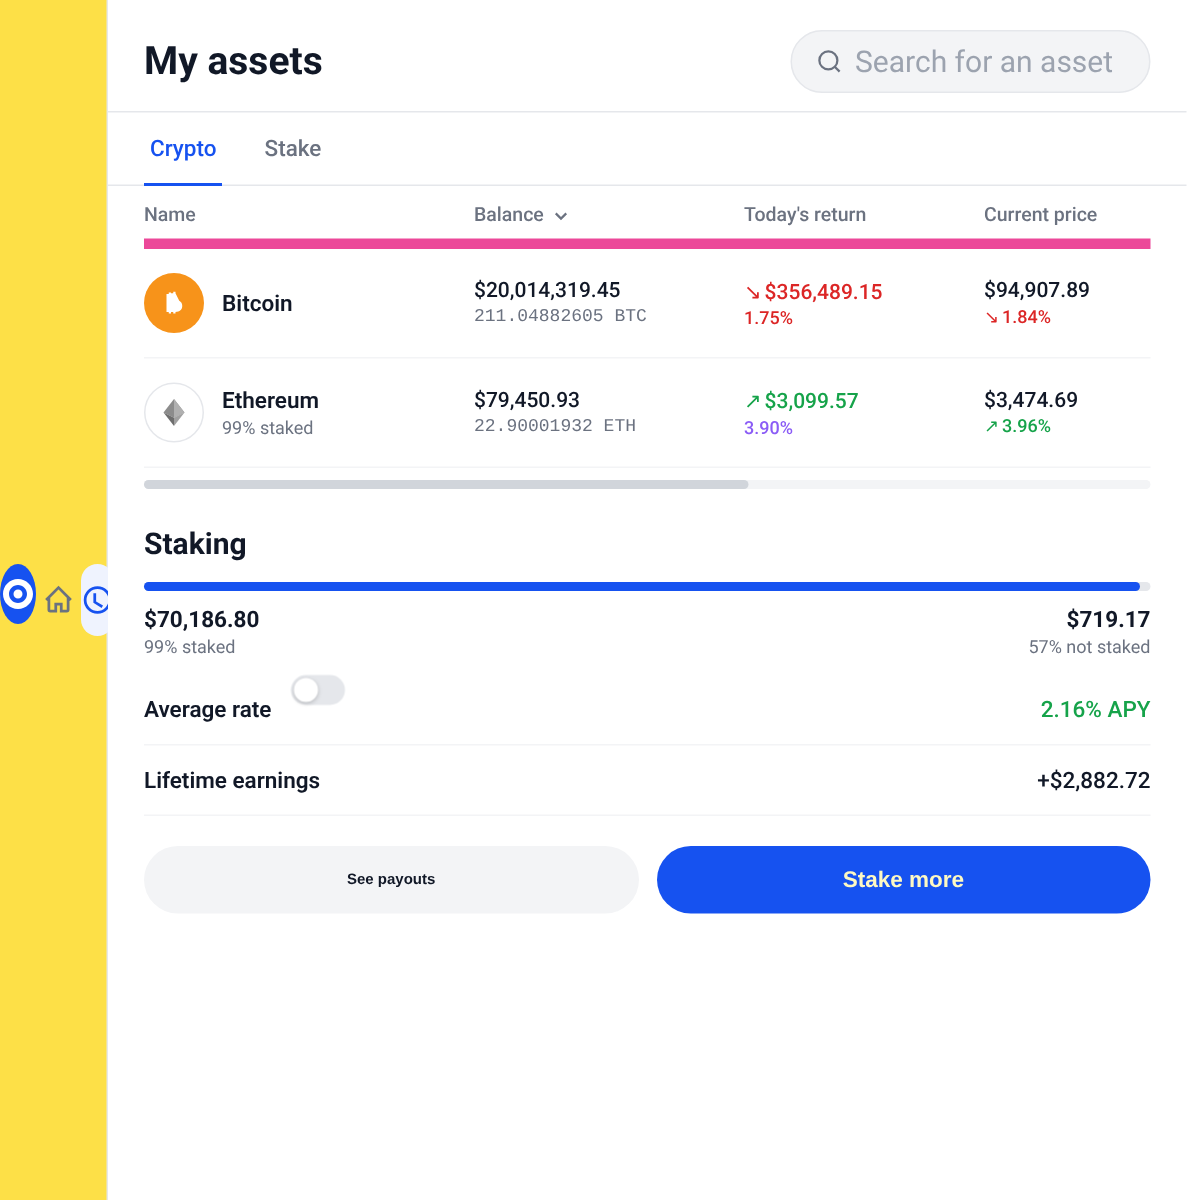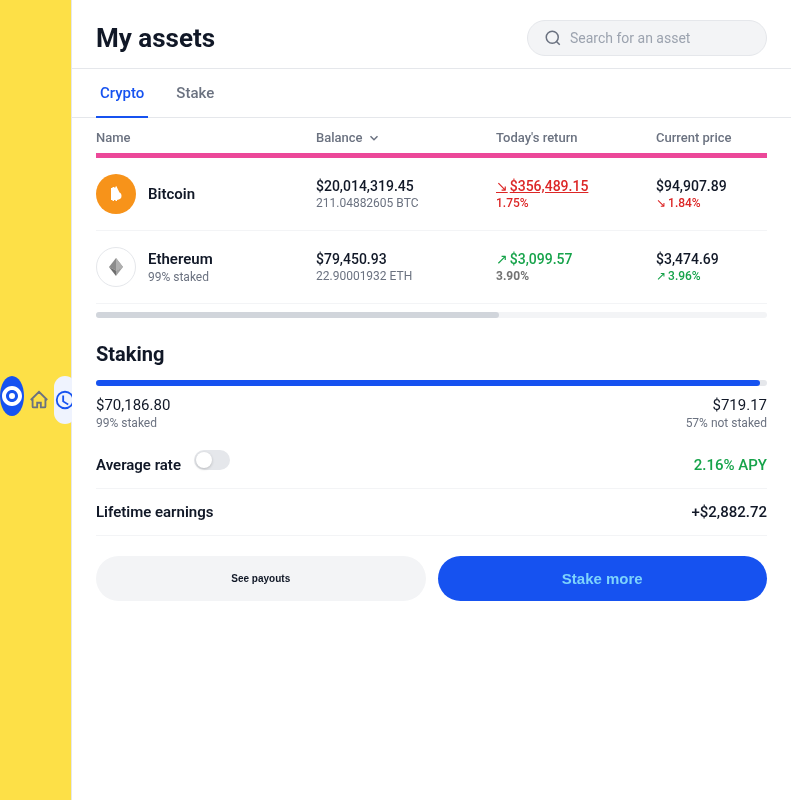--- a/index.html
+++ b/index.html
@@ -78,21 +78,21 @@
     }
     .search-bar {
       display: flex; align-items: center;
       background: #f3f4f6; border-radius: 24px;
       padding: 8px 16px; gap: 8px;
       min-width: 240px;
       cursor: text;
       border: 1px solid #e5e7eb;
     }
     .search-bar svg { width: 18px; height: 18px; color: #6b7280; }
-    .search-placeholder { font-size: 14px; color: #9ca3af; }
+    .search-placeholder { font-size: 20px; color: #9ca3af; }
 
     
     .tabs {
       display: flex; gap: 0;
       padding: 0 24px;
       border-bottom: 1px solid #e5e7eb;
     }
     .tab {
       padding: 14px 4px;
       margin-right: 24px;
@@ -108,21 +108,21 @@
       color: #1652f0;
       border-bottom-color: #1652f0;
     }
 
     
     .table-section { padding: 0 24px; }
     .table-header {
       display: grid;
       grid-template-columns: 220px 180px 160px 160px;
       padding: 12px 0 8px 0;
-      border-bottom: 5px solid #ec4899;
+      border-bottom: 7px solid #ec4899;
     }
     .th {
       font-size: 13px; font-weight: 500; color: #6b7280;
       display: flex; align-items: center; gap: 4px;
     }
     .th svg { width: 14px; height: 14px; }
 
     .asset-row {
       display: grid;
       grid-template-columns: 220px 180px 160px 160px;
@@ -134,27 +134,27 @@
     .asset-icon {
       width: 40px; height: 40px; border-radius: 50%;
       display: flex; align-items: center; justify-content: center;
       flex-shrink: 0;
     }
     .asset-icon.bitcoin { background: #f7931a; }
     .asset-icon.ethereum { background: #fff; border: 1.5px solid #e5e7eb; }
     .asset-name { font-size: 15px; font-weight: 600; color: #111827; }
     .asset-sub { font-size: 12px; color: #6b7280; margin-top: 2px; }
     .balance-main { font-size: 14px; font-weight: 500; color: #111827; }
-    .balance-sub { font-size: 12px; color: #6b7280; margin-top: 2px; }
+    .balance-sub { font-size: 12px; color: #6b7280; margin-top: 2px; font-family: Liberation Mono, monospace; }
     .return-main { font-size: 14px; font-weight: 500; }
-    .return-main.down { color: #dc2626; text-decoration: underline; }
+    .return-main.down { color: #dc2626; }
     .return-main.up { color: #16a34a; }
     .return-pct { font-size: 12px; font-weight: 500; margin-top: 2px; }
     .return-pct.down { color: #dc2626; }
-    .return-pct.up { color: #737373; font-weight: bold; }
+    .return-pct.up { color: #8b5cf6; }
     .price-main { font-size: 14px; font-weight: 500; color: #111827; }
     .price-change { font-size: 12px; font-weight: 500; margin-top: 2px; }
     .price-change.down { color: #dc2626; }
     .price-change.up { color: #16a34a; }
 
     
     .scroll-bar-wrap {
       padding: 8px 0 4px 0;
       display: flex; align-items: center;
     }
@@ -176,21 +176,21 @@
       width: 100%; height: 6px; background: #e5e7eb; border-radius: 3px; margin-bottom: 10px; position: relative;
     }
     .staking-bar-fill {
       height: 6px; background: #1652f0; border-radius: 3px; position: absolute; left: 0; top: 0;
     }
     .staking-bar-labels {
       display: flex; justify-content: space-between; margin-bottom: 4px;
     }
     .staking-bar-label-left { display: flex; flex-direction: column; }
     .staking-bar-label-right { display: flex; flex-direction: column; align-items: flex-end; }
-    .staking-amount { font-size: 15px; font-weight: 400; color: #111827; }
+    .staking-amount { font-size: 15px; font-weight: 700; color: #111827; }
     .staking-pct-label { font-size: 12px; color: #6b7280; margin-top: 2px; }
 
     .staking-stats { margin-top: 12px; }
     .staking-stat-row {
       display: flex; justify-content: space-between; align-items: center;
       padding: 14px 0;
       border-bottom: 1px solid #f3f4f6;
     }
     .staking-stat-label { font-size: 15px; font-weight: 600; color: #111827; }
     .staking-stat-value { font-size: 15px; font-weight: 500; color: #16a34a; }
@@ -201,21 +201,21 @@
     }
     .btn-secondary {
       flex: 1; padding: 14px; border-radius: 24px;
       background: #f3f4f6; border: none; cursor: pointer;
       font-size: 10px; font-weight: 600; color: #111827;
       transition: background 0.15s;
     }
     .btn-primary {
       flex: 1; padding: 14px; border-radius: 24px;
       background: #1652f0; border: none; cursor: pointer;
-      font-size: 15px; font-weight: 600; color: #7dd3fc;
+      font-size: 15px; font-weight: 600; color: #fef9c3;
       transition: background 0.15s;
     }
 
     .arrow-up::before { content: '↗'; margin-right: 2px; }
     .arrow-down::before { content: '↘'; margin-right: 2px; }
   </style>
 </head>
 <body>
 
 <nav class="sidebar">

